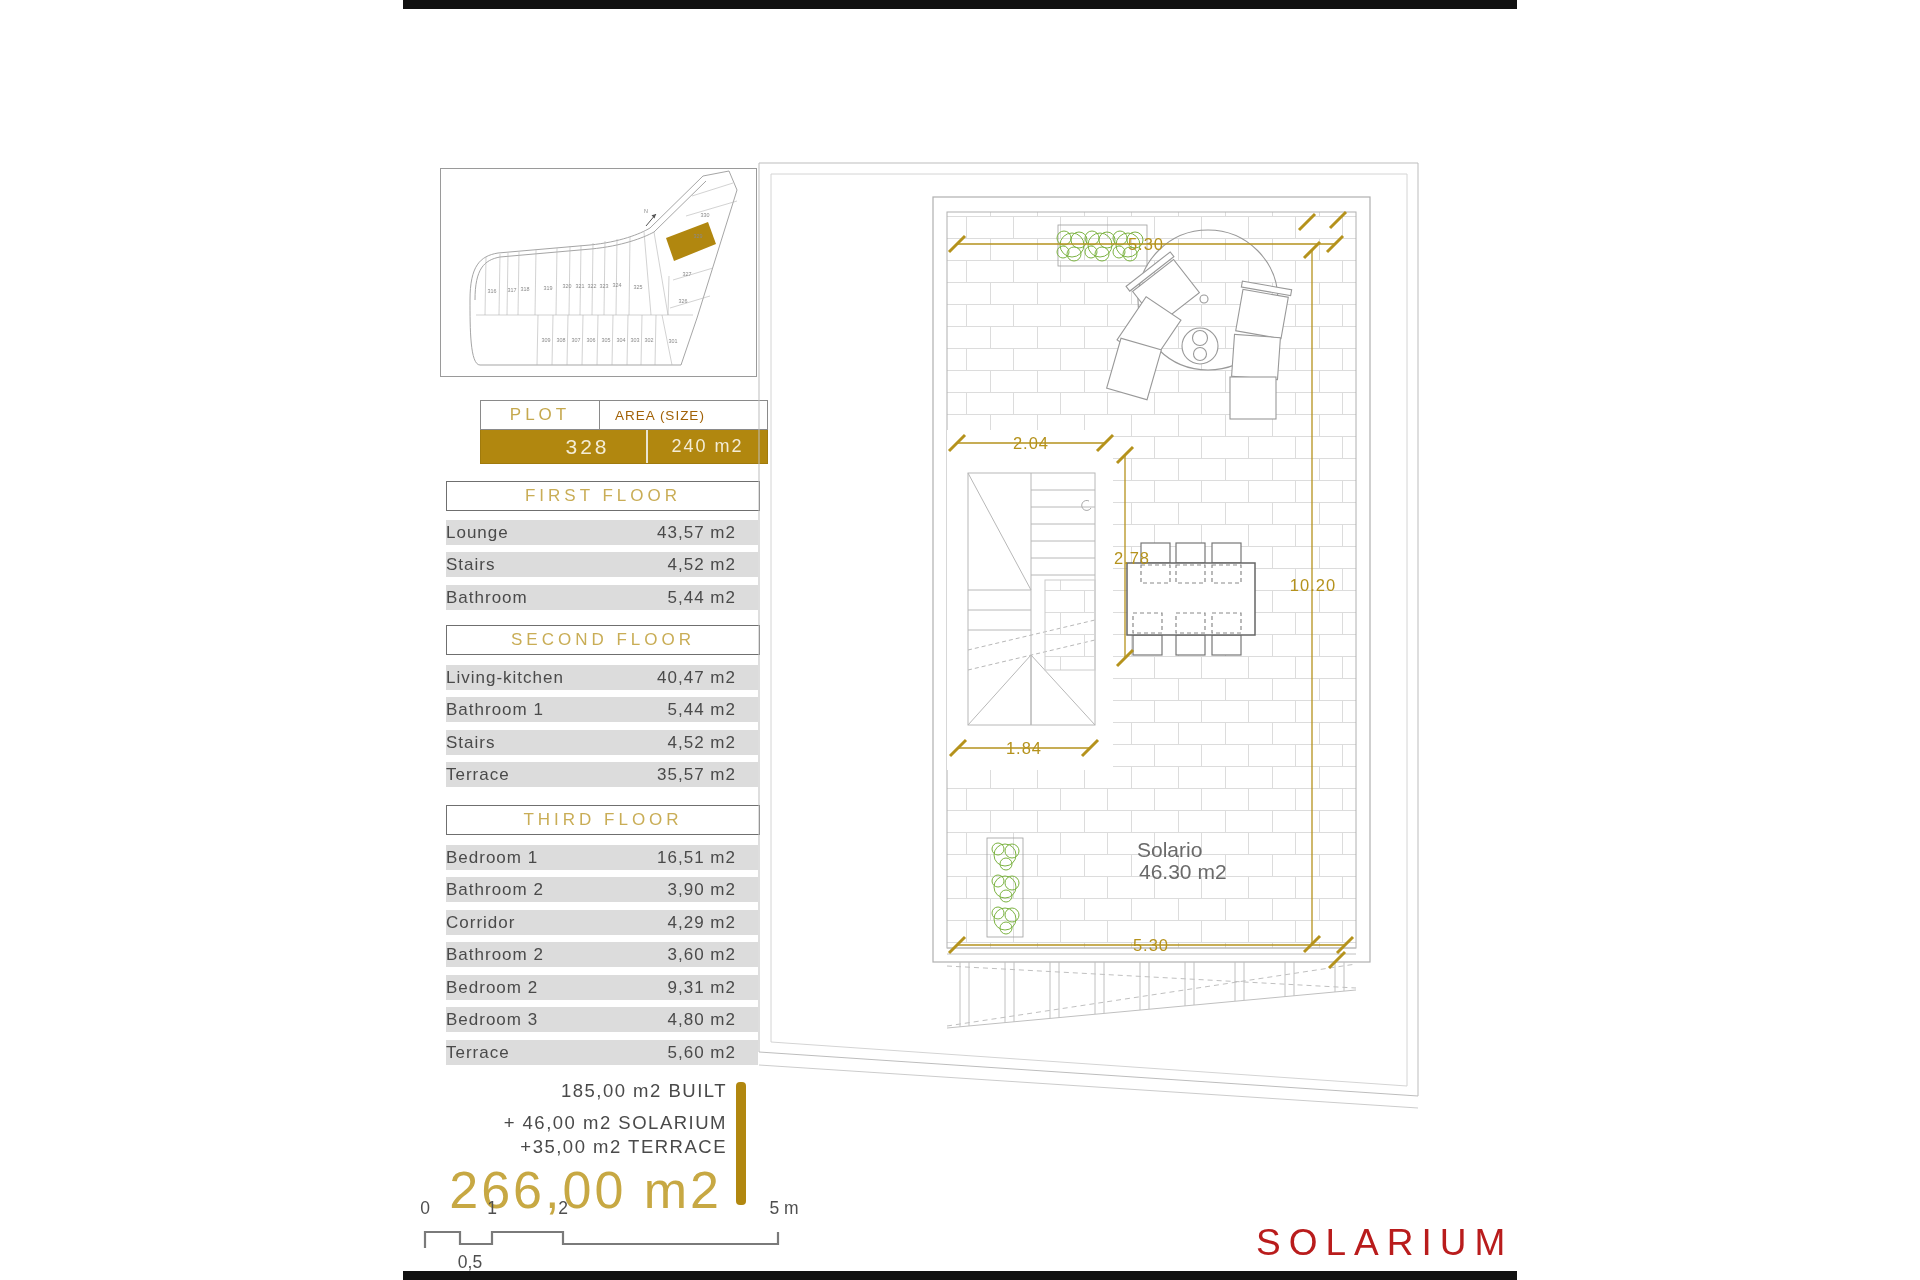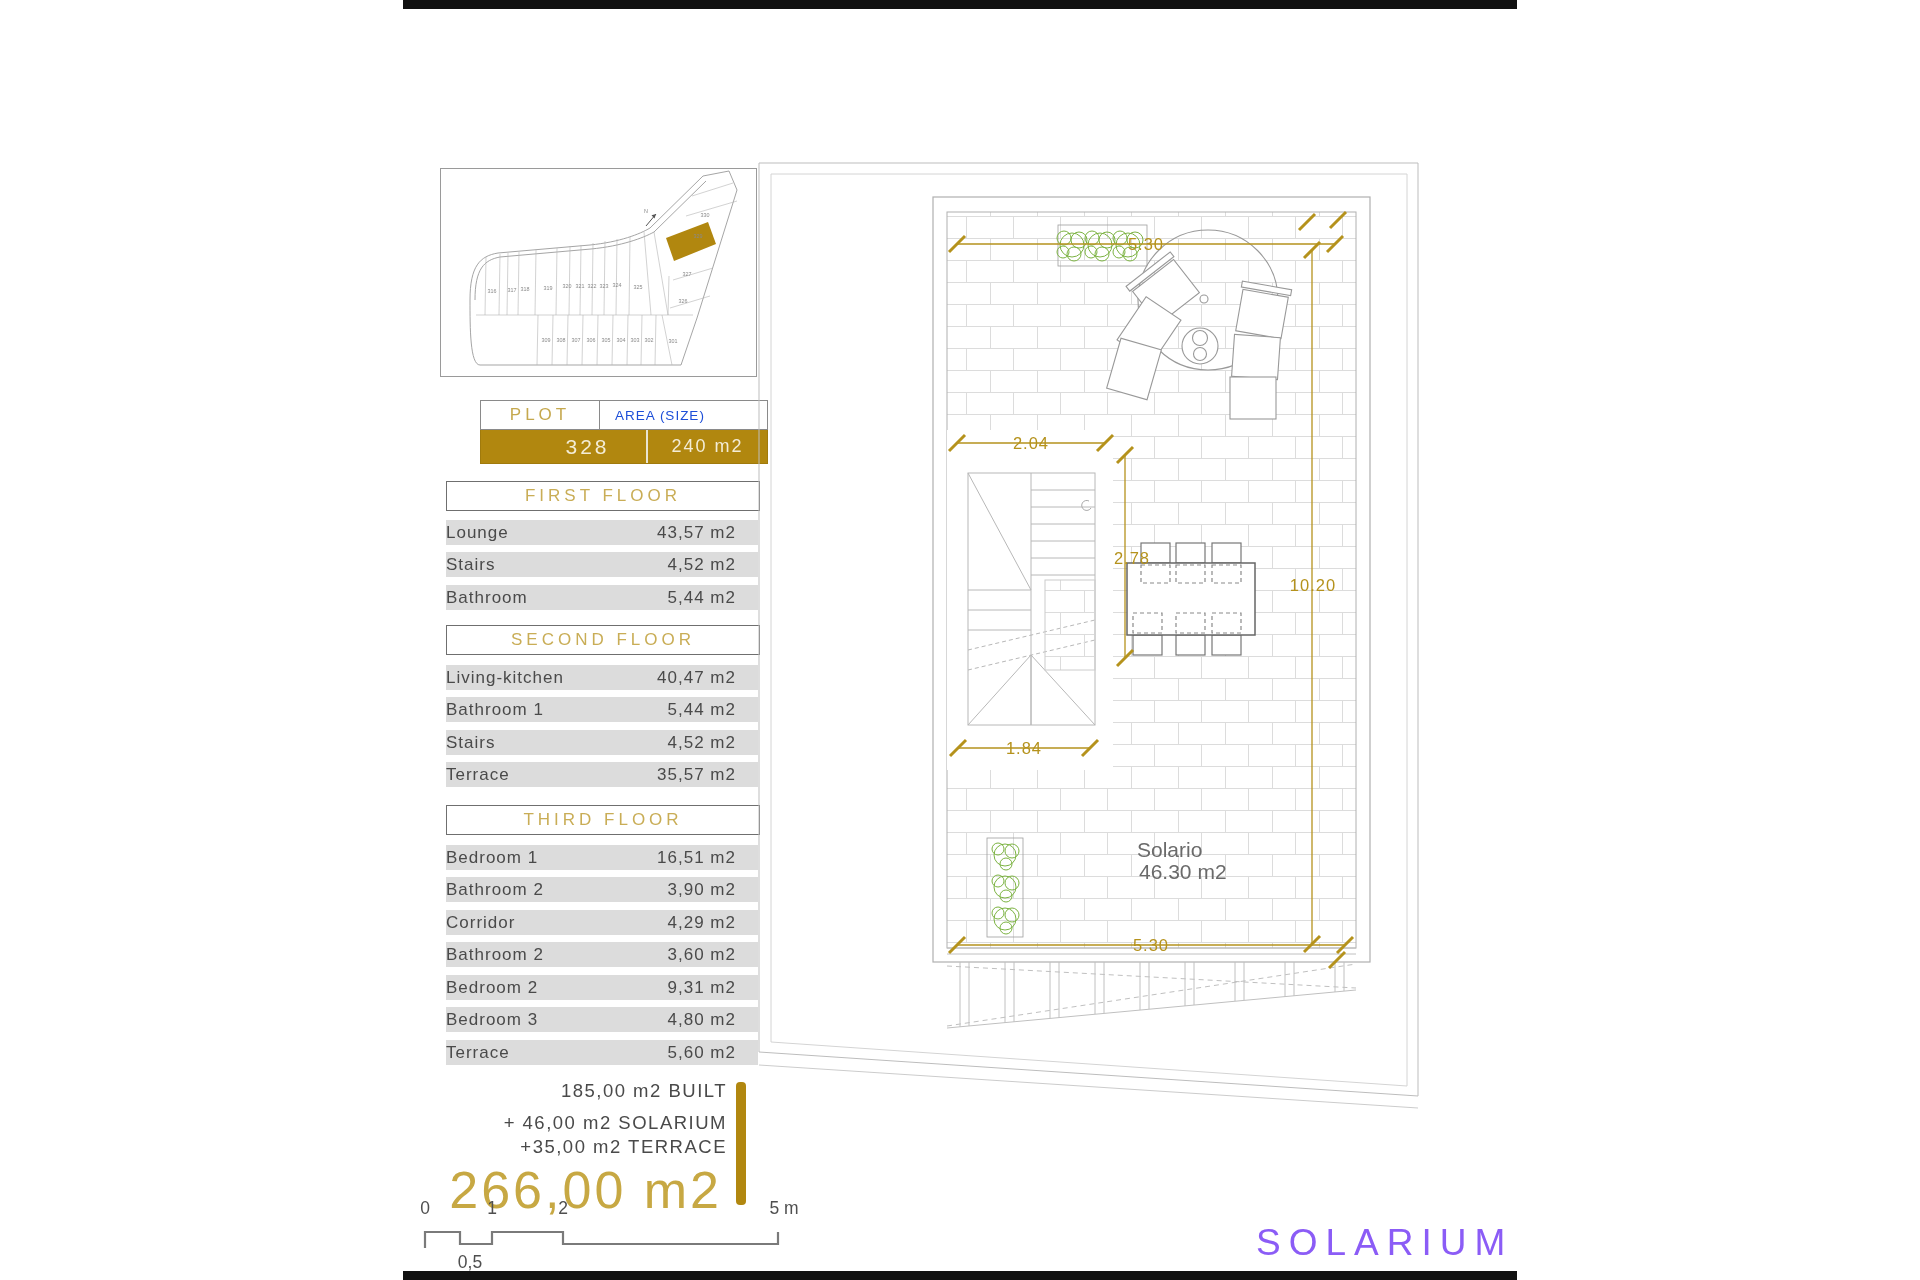--- a/index.html
+++ b/index.html
@@ -8,21 +8,21 @@
   .bar{position:absolute;left:403px;width:1114px;height:9px;background:#111;}
   .bar.top{top:0;}
   .bar.bottom{top:1271px;}
 
   
   .plot-table{position:absolute;left:480px;top:400px;width:288px;}
   .pt-head{display:flex;border:1px solid #8a8a8a;background:#fff;height:28px;}
   .pt-head .c1{width:118px;display:flex;align-items:center;justify-content:center;
       color:#c5a84e;font-size:17px;letter-spacing:4px;}
   .pt-head .c2{width:120px;display:flex;align-items:center;justify-content:center;
-      color:#1d4ed8;font-size:13.5px;letter-spacing:1px;border-left:1px solid #8a8a8a;}
+      color:#a16207;font-size:13.5px;letter-spacing:1px;border-left:1px solid #8a8a8a;}
   .pt-val{display:flex;background:#b1870f;height:33px;border:1px solid #a07a0c;border-top:none;padding-left:48px;}
   .pt-val .c1{width:118px;display:flex;align-items:center;justify-content:center;
       color:#f3ecd6;font-size:21px;letter-spacing:3px;}
   .pt-val .c2{width:120px;display:flex;align-items:center;justify-content:center;
       color:#f3ecd6;font-size:18px;letter-spacing:2px;border-left:2px solid #e9e4d2;}
 
   
   .floor-header{position:absolute;left:446px;width:312px;height:28px;background:#fff;
       border:1.5px solid #6f6f6f;display:flex;align-items:center;justify-content:center;
       color:#c9ad56;font-size:17px;letter-spacing:4px;}
@@ -33,21 +33,21 @@
   .floor-row .val{padding-right:22px;white-space:nowrap;}
 
   
   .sum-line{position:absolute;left:430px;width:297px;text-align:right;color:#4a4a4a;
       font-size:18.5px;letter-spacing:1.5px;white-space:nowrap;}
   .sum-total{position:absolute;left:410px;width:312px;text-align:right;color:#c7a843;
       font-size:52px;letter-spacing:3px;white-space:nowrap;}
   .gold-bar{position:absolute;left:736px;top:1082px;width:10px;height:123px;
       background:#b1870f;border-radius:4px;}
 
-  .watermark{position:absolute;left:1256px;top:1222px;color:#8b5cf6;font-size:37px;
+  .watermark{position:absolute;left:1256px;top:1222px;color:#b91c1c;font-size:37px;
       letter-spacing:8px;font-weight:300;white-space:nowrap;}
 
   svg text{font-family:"Liberation Sans",sans-serif;}
   .dimtxt{fill:#b5921c;font-size:16.5px;letter-spacing:1px;}
   .planlbl{fill:#6a6a6a;font-size:21px;}
   .mapnum{fill:#8a8a8a;font-size:5.4px;}
 </style>
 </head>
 <body>
 

